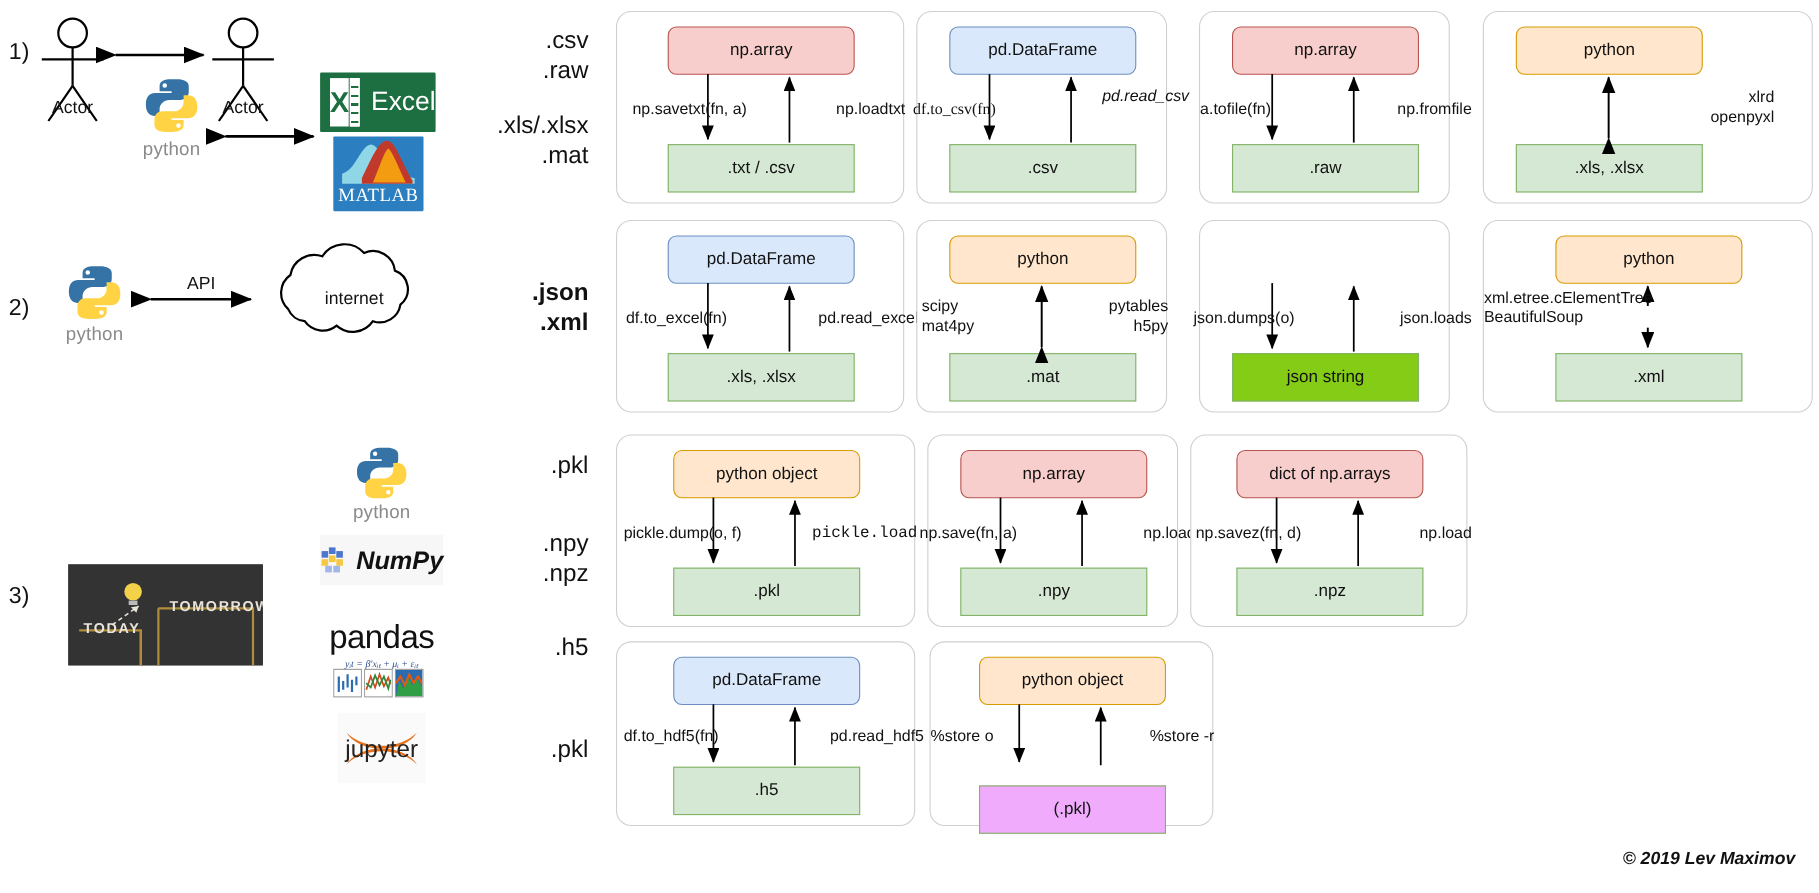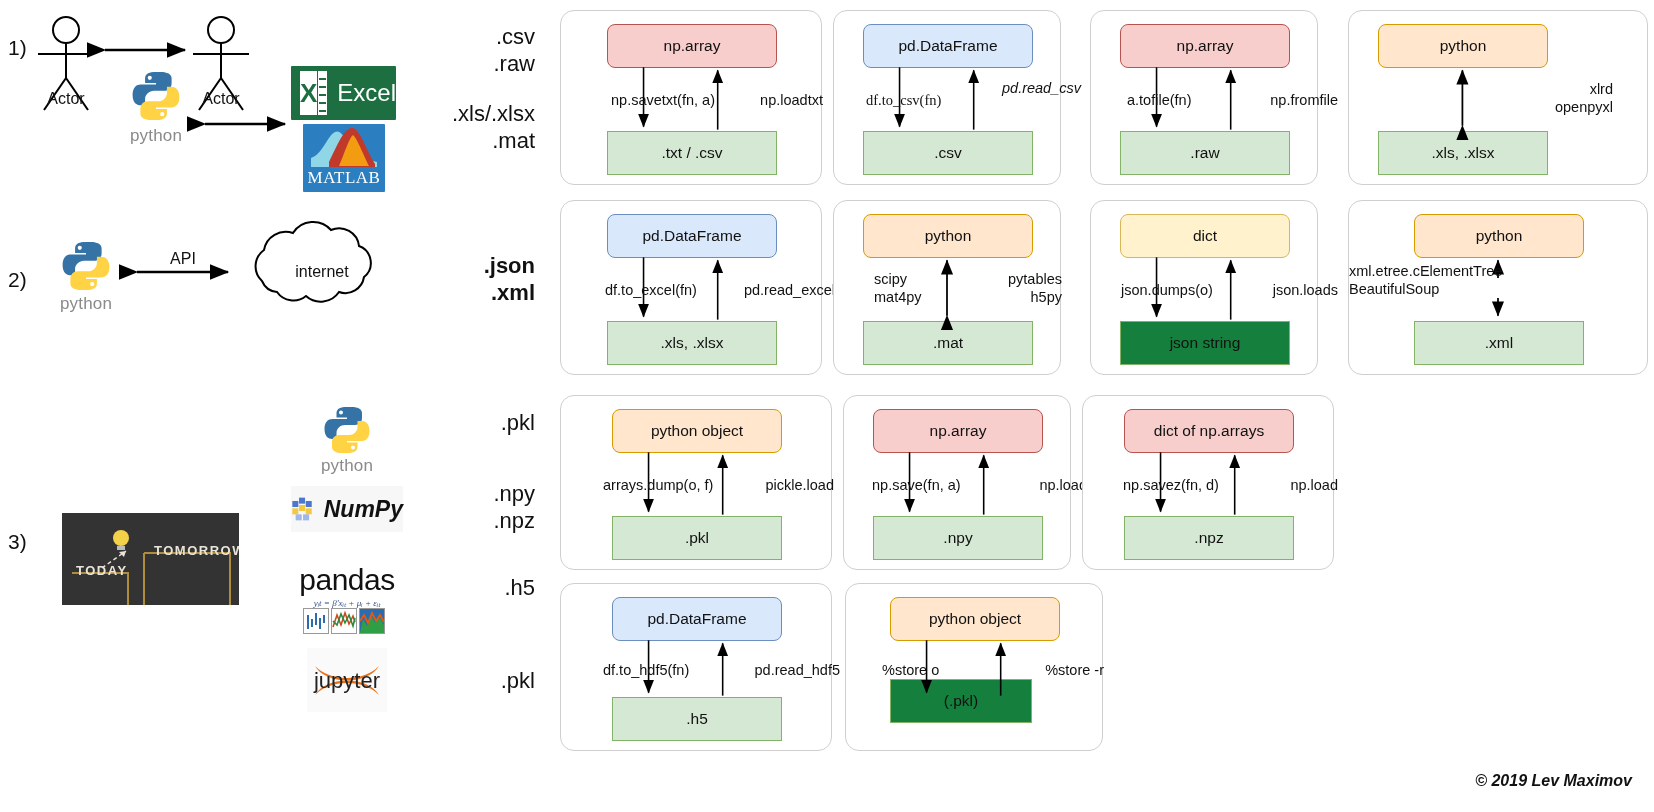--- a/index.html
+++ b/index.html
@@ -88,21 +88,21 @@
   }
   .conn-label {
     position: absolute;
     font-size: 14.5px;
     color: #111;
     text-align: left;
     line-height: 1.22;
     white-space: pre-line;
   }
   .conn-label.left  { text-align: right; }
-  .conn-label.right { text-align: left; margin-left: 36px; }
+  .conn-label.right { text-align: left; }
 
   svg.edges {
     position: absolute;
     left: 0; top: 0;
     width: 100%; height: 100%;
     overflow: visible;
     pointer-events: none;
   }
 
   .copyright {
@@ -455,22 +455,21 @@
         </defs>
       <line x1="114" y1="116" x2="114" y2="60" stroke="#000" stroke-width="1.8" marker-end="url(#m6)" marker-start="url(#m6)"></line>
     </svg>
     <div class="conn-label right" style="left:4px; top:70px; width:96px;">scipy
 mat4py</div>
     <div class="conn-label left" style="left:128px; top:70px; width:100px;">pytables
 h5py</div>
   </div>
 
   <div class="card" style="left:1090px; top:200px; width:228px; height:175px;">
-    <div class="node" style="left:29px; top:13px; width:170px; height:44px; background:#fff2cc; border:1.8px solid #d6b656;">dict</div>
-    <div class="node file" style="left:29px; top:120px; width:170px; height:44px; background:#15803d; border:1.6px solid #82b366;">json string</div>
+    <div class="node file" style="left:29px; top:120px; width:170px; height:44px; background:#84cc16; border:1.6px solid #82b366;">json string</div>
     <svg class="edges" viewBox="0 0 228 175">
       <defs>
           <marker id="m7" markerWidth="10" markerHeight="10" refX="8" refY="3.4" orient="auto">
             <path d="M0,0 L8.5,3.4 L0,6.8 z" fill="#000"></path>
           </marker>
         </defs>
       <line x1="66" y1="57" x2="66" y2="117" stroke="#000" stroke-width="1.6" marker-end="url(#m7)"></line>
       <line x1="141" y1="120" x2="141" y2="60" stroke="#000" stroke-width="1.6" marker-end="url(#m7)"></line>
     </svg>
     <div class="conn-label right" style="left:-6px; top:81px; width:128px;">json.dumps(o)</div>
@@ -498,22 +497,22 @@
     <div class="node file" style="left:51px; top:120px; width:170px; height:44px; background:#d5e8d4; border:1.6px solid #82b366;">.pkl</div>
     <svg class="edges" viewBox="0 0 272 175">
       <defs>
           <marker id="m9" markerWidth="10" markerHeight="10" refX="8" refY="3.4" orient="auto">
             <path d="M0,0 L8.5,3.4 L0,6.8 z" fill="#000"></path>
           </marker>
         </defs>
       <line x1="88" y1="57" x2="88" y2="117" stroke="#000" stroke-width="1.6" marker-end="url(#m9)"></line>
       <line x1="163" y1="120" x2="163" y2="60" stroke="#000" stroke-width="1.6" marker-end="url(#m9)"></line>
     </svg>
-    <div class="conn-label right" style="left:6px; top:81px; width:144px;">arrays.dump(o, f)</div>
-    <div class="conn-label left" style="left:169px; top:81px; width:104px;">pickle.load</div>
+    <div class="conn-label right" style="left:6px; top:81px; width:144px;">pickle.dump(o, f)</div>
+    <div class="conn-label left" style="left:169px; top:81px; width:104px;font-family:Liberation Mono, monospace;">pickle.load</div>
   </div>
 
   <div class="card" style="left:843px; top:395px; width:228px; height:175px;">
     <div class="node" style="left:29px; top:13px; width:170px; height:44px; background:#f8cecc; border:1.6px solid #b85450;">np.array</div>
     <div class="node file" style="left:29px; top:120px; width:170px; height:44px; background:#d5e8d4; border:1.6px solid #82b366;">.npy</div>
     <svg class="edges" viewBox="0 0 228 175">
       <defs>
           <marker id="m10" markerWidth="10" markerHeight="10" refX="8" refY="3.4" orient="auto">
             <path d="M0,0 L8.5,3.4 L0,6.8 z" fill="#000"></path>
           </marker>
@@ -552,21 +551,21 @@
         </defs>
       <line x1="88" y1="57" x2="88" y2="110" stroke="#000" stroke-width="1.6" marker-end="url(#m12)"></line>
       <line x1="163" y1="113" x2="163" y2="60" stroke="#000" stroke-width="1.6" marker-end="url(#m12)"></line>
     </svg>
     <div class="conn-label right" style="left:6px; top:78px; width:142px;">df.to_hdf5(fn)</div>
     <div class="conn-label left" style="left:169px; top:78px; width:110px;">pd.read_hdf5</div>
   </div>
 
   <div class="card" style="left:845px; top:583px; width:258px; height:168px;">
     <div class="node" style="left:44px; top:13px; width:170px; height:44px; background:#ffe6cc; border:1.8px solid #d79b00;">python object</div>
-    <div class="node file" style="left:44px; top:95px; width:142px; height:44px; background:#15803d; border:1.6px solid #82b366;">(.pkl)</div>
+    <div class="node file" style="left:44px; top:130px; width:170px; height:44px; background:#f0abfc; border:1.6px solid #82b366;">(.pkl)</div>
     <svg class="edges" viewBox="0 0 258 168">
       <defs>
           <marker id="m13" markerWidth="10" markerHeight="10" refX="8" refY="3.4" orient="auto">
             <path d="M0,0 L8.5,3.4 L0,6.8 z" fill="#000"></path>
           </marker>
         </defs>
       <line x1="81" y1="57" x2="81" y2="110" stroke="#000" stroke-width="1.6" marker-end="url(#m13)"></line>
       <line x1="156" y1="113" x2="156" y2="60" stroke="#000" stroke-width="1.6" marker-end="url(#m13)"></line>
     </svg>
     <div class="conn-label right" style="left:0px; top:78px; width:74px;">%store o</div>

